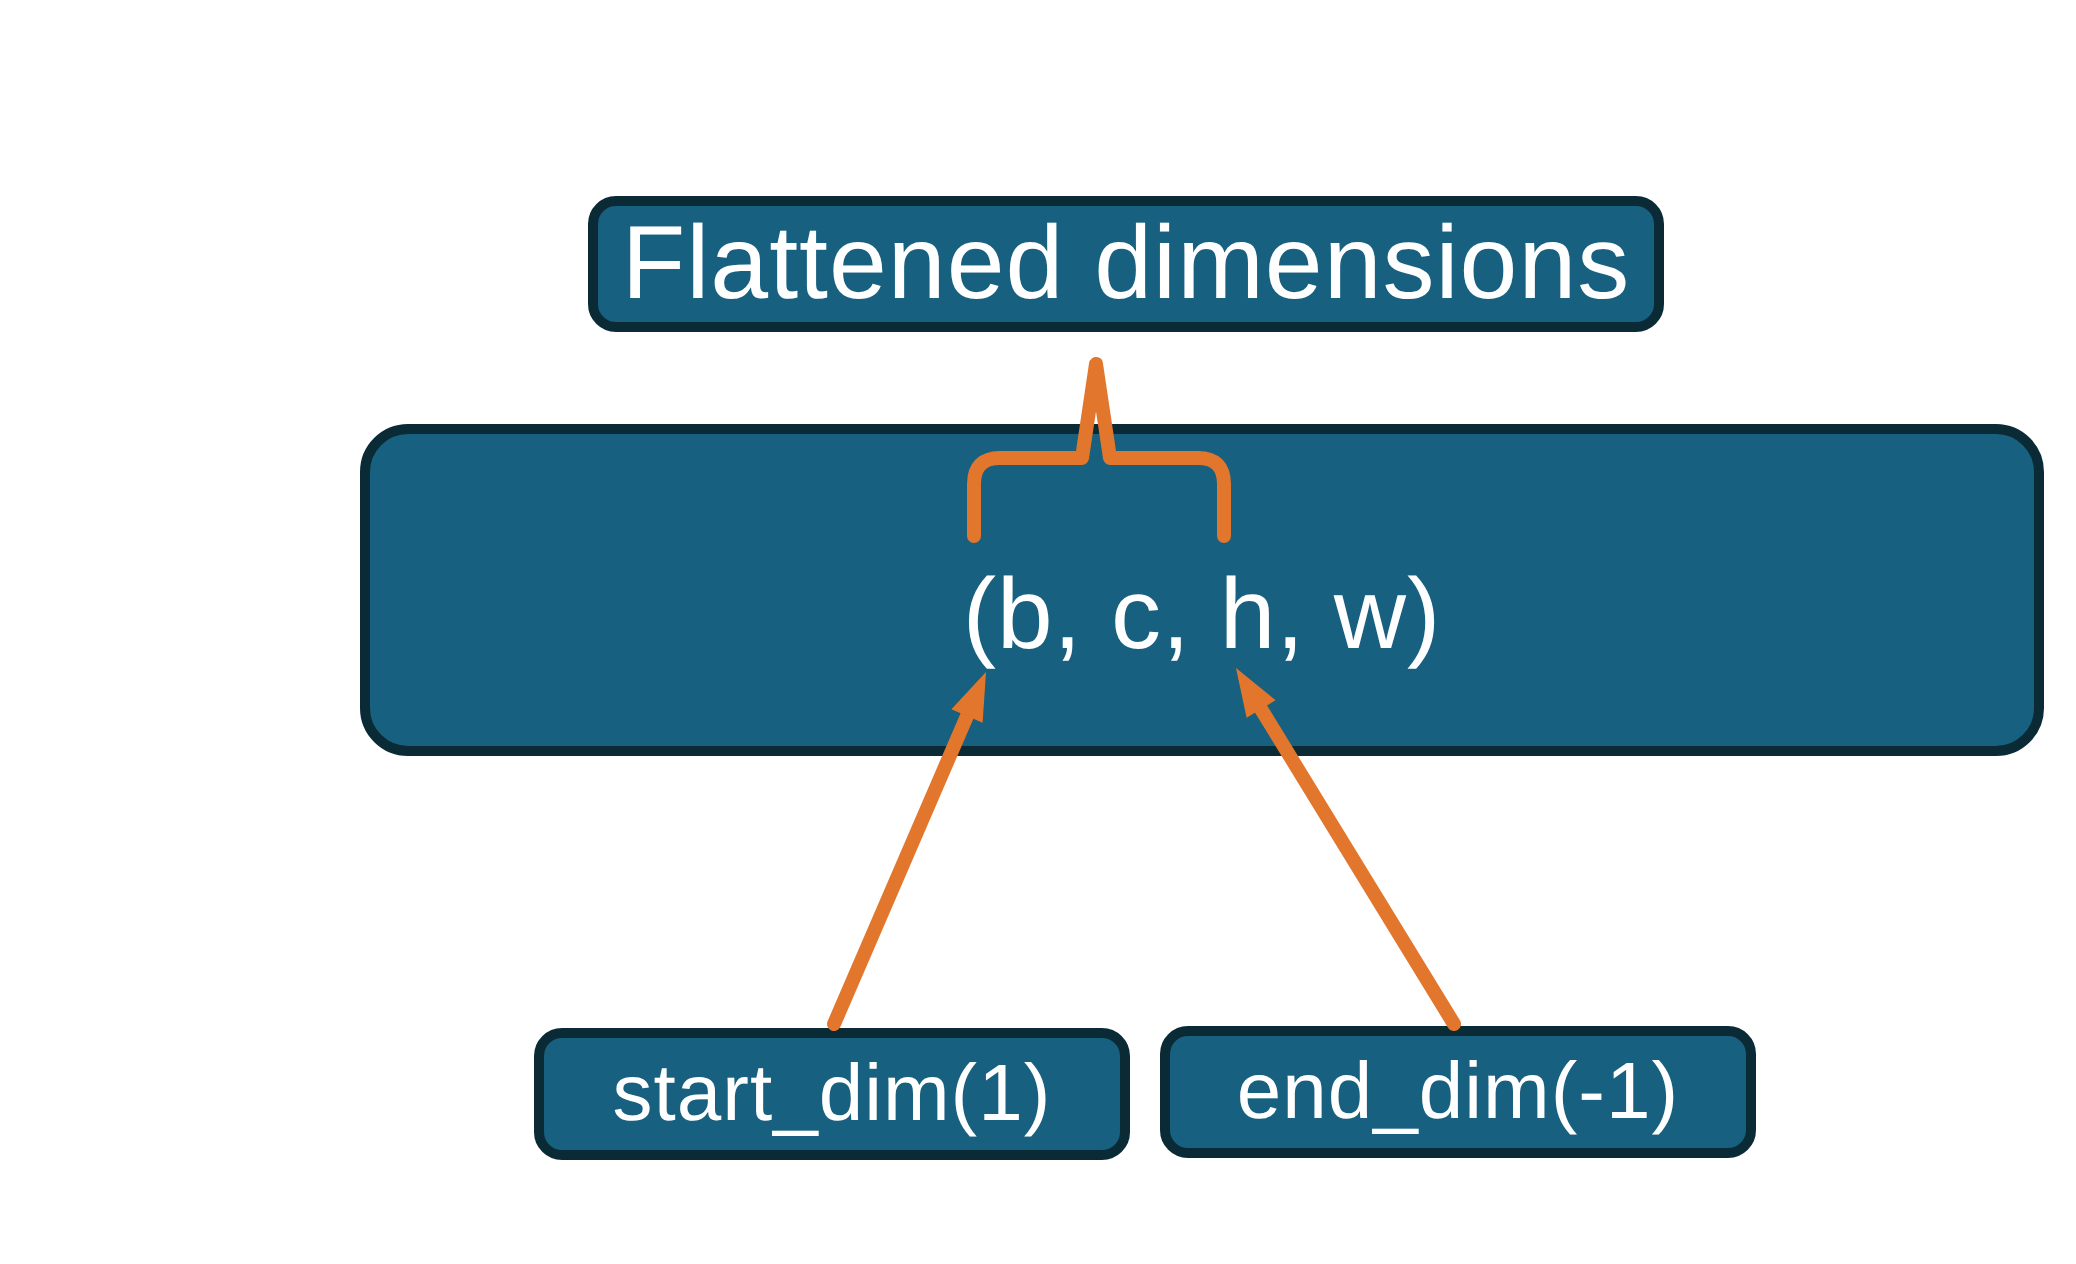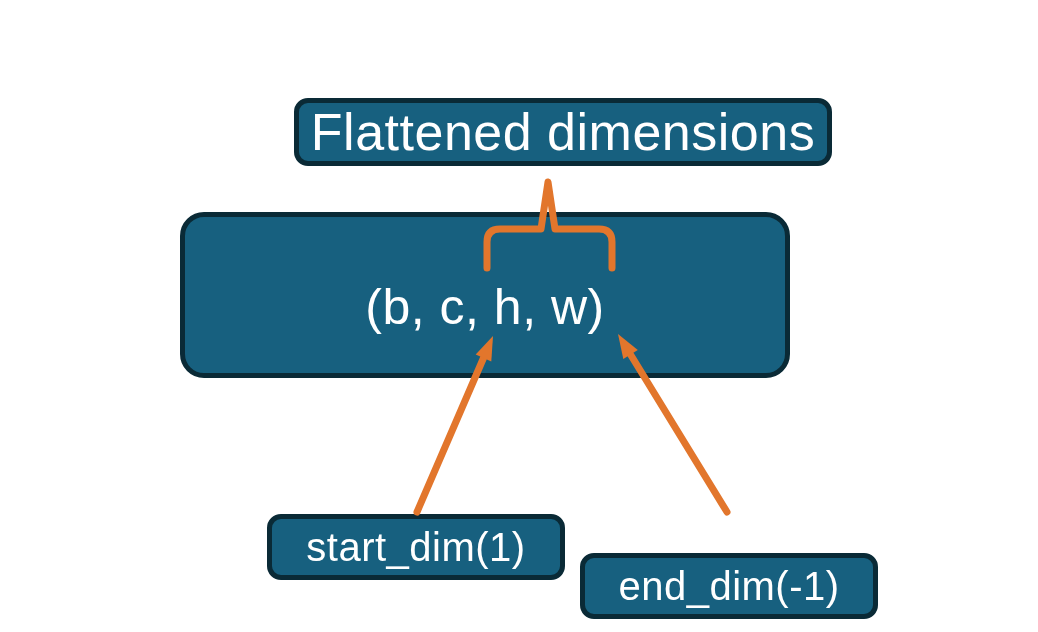--- a/index.html
+++ b/index.html
@@ -31,24 +31,24 @@
     justify-content: center;
     color: var(--label-text);
     z-index: 1;
   }
   .node .label {
     white-space: nowrap;
     letter-spacing: 0.5px;
   }
   .title-box   { left: 294px; top:  98px; width: 538px; height: 68px; }
   .title-box .label { font-size: 52px; }
-  .tensor-box  { left: 180px; top: 212px; width: 610px; height: 166px; border-radius: 24px; }
+  .tensor-box  { left: 180px; top: 212px; width: 842px; height: 166px; border-radius: 24px; }
   .tensor-box .label { font-size: 50px; transform: translateY(12px); }
   .start-box   { left: 267px; top: 514px; width: 298px; height: 66px; }
-  .end-box     { left: 580px; top: 513px; width: 298px; height: 66px; margin-top: 40px; }
+  .end-box     { left: 580px; top: 513px; width: 298px; height: 66px; }
   .start-box .label, .end-box .label { font-size: 40px; }
   .connector-layer {
     position: absolute;
     left: 0; top: 0;
     width: 1038px; height: 632px;
     z-index: 2;
     pointer-events: none;
   }
   .connector-stroke {
     fill: none;

